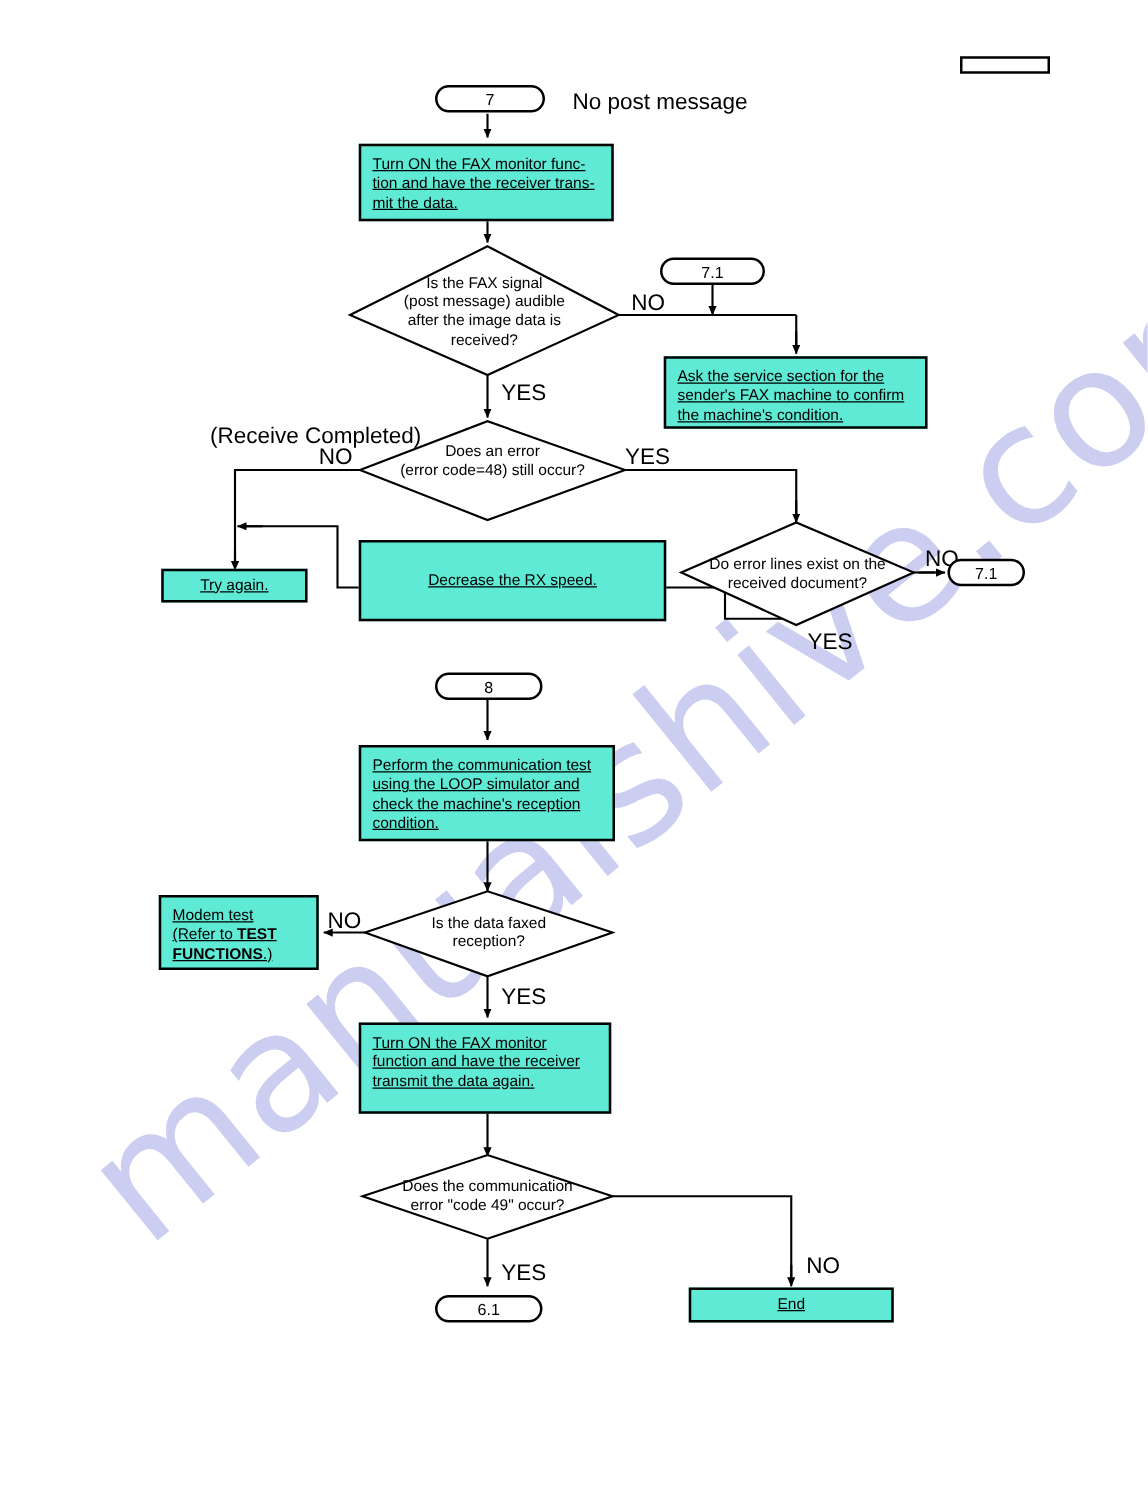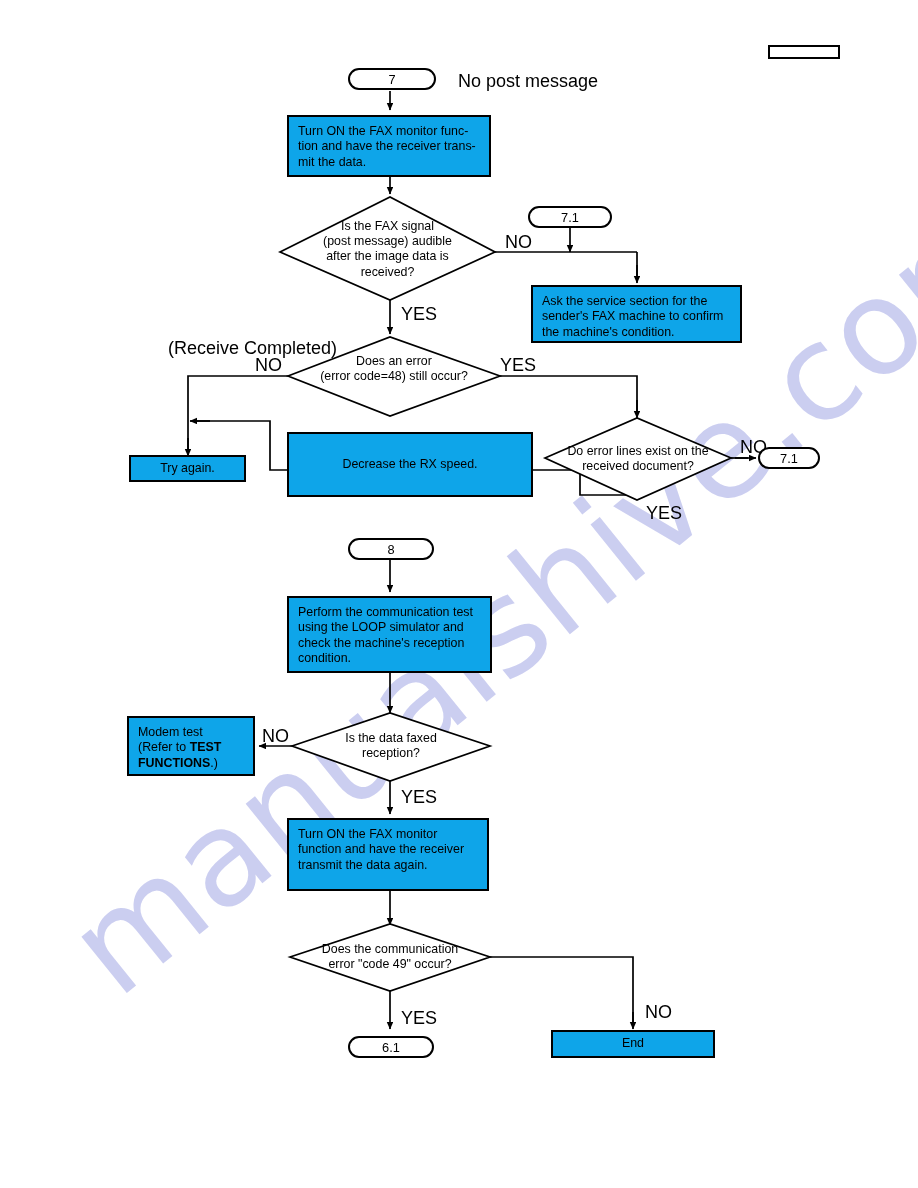--- a/index.html
+++ b/index.html
@@ -5,23 +5,23 @@
   html,body{margin:0;padding:0;background:#ffffff;}
   body{
     width:918px;height:1188px;position:relative;overflow:hidden;
     font-family:"Liberation Sans","DejaVu Sans",sans-serif;
     color:#000;
   }
   #stage{position:absolute;left:0;top:0;width:918px;height:1188px;}
   svg.layer{position:absolute;left:0;top:0;width:918px;height:1188px;pointer-events:none;}
   .node{position:absolute;box-sizing:border-box;}
   .proc{
-    border:2px solid #000;background:#0ea5e9;
+    border:2px solid #000;background:#5eead4;
     padding:7px 9px 6px 9px;
-    font-size:12.4px;line-height:15.4px;
+    font-size:12.4px;line-height:15.4px;text-decoration:underline;
   }
   .proc.center{display:flex;align-items:center;justify-content:center;padding:0;}
   .term{
     border:2px solid #000;background:#fff;border-radius:11px;
     display:flex;align-items:center;justify-content:center;
     font-size:12.8px;
   }
   .emptybox{border:2px solid #000;background:#fff;}
   .dia-label{
     position:absolute;text-align:center;font-size:12.4px;line-height:15.2px;

